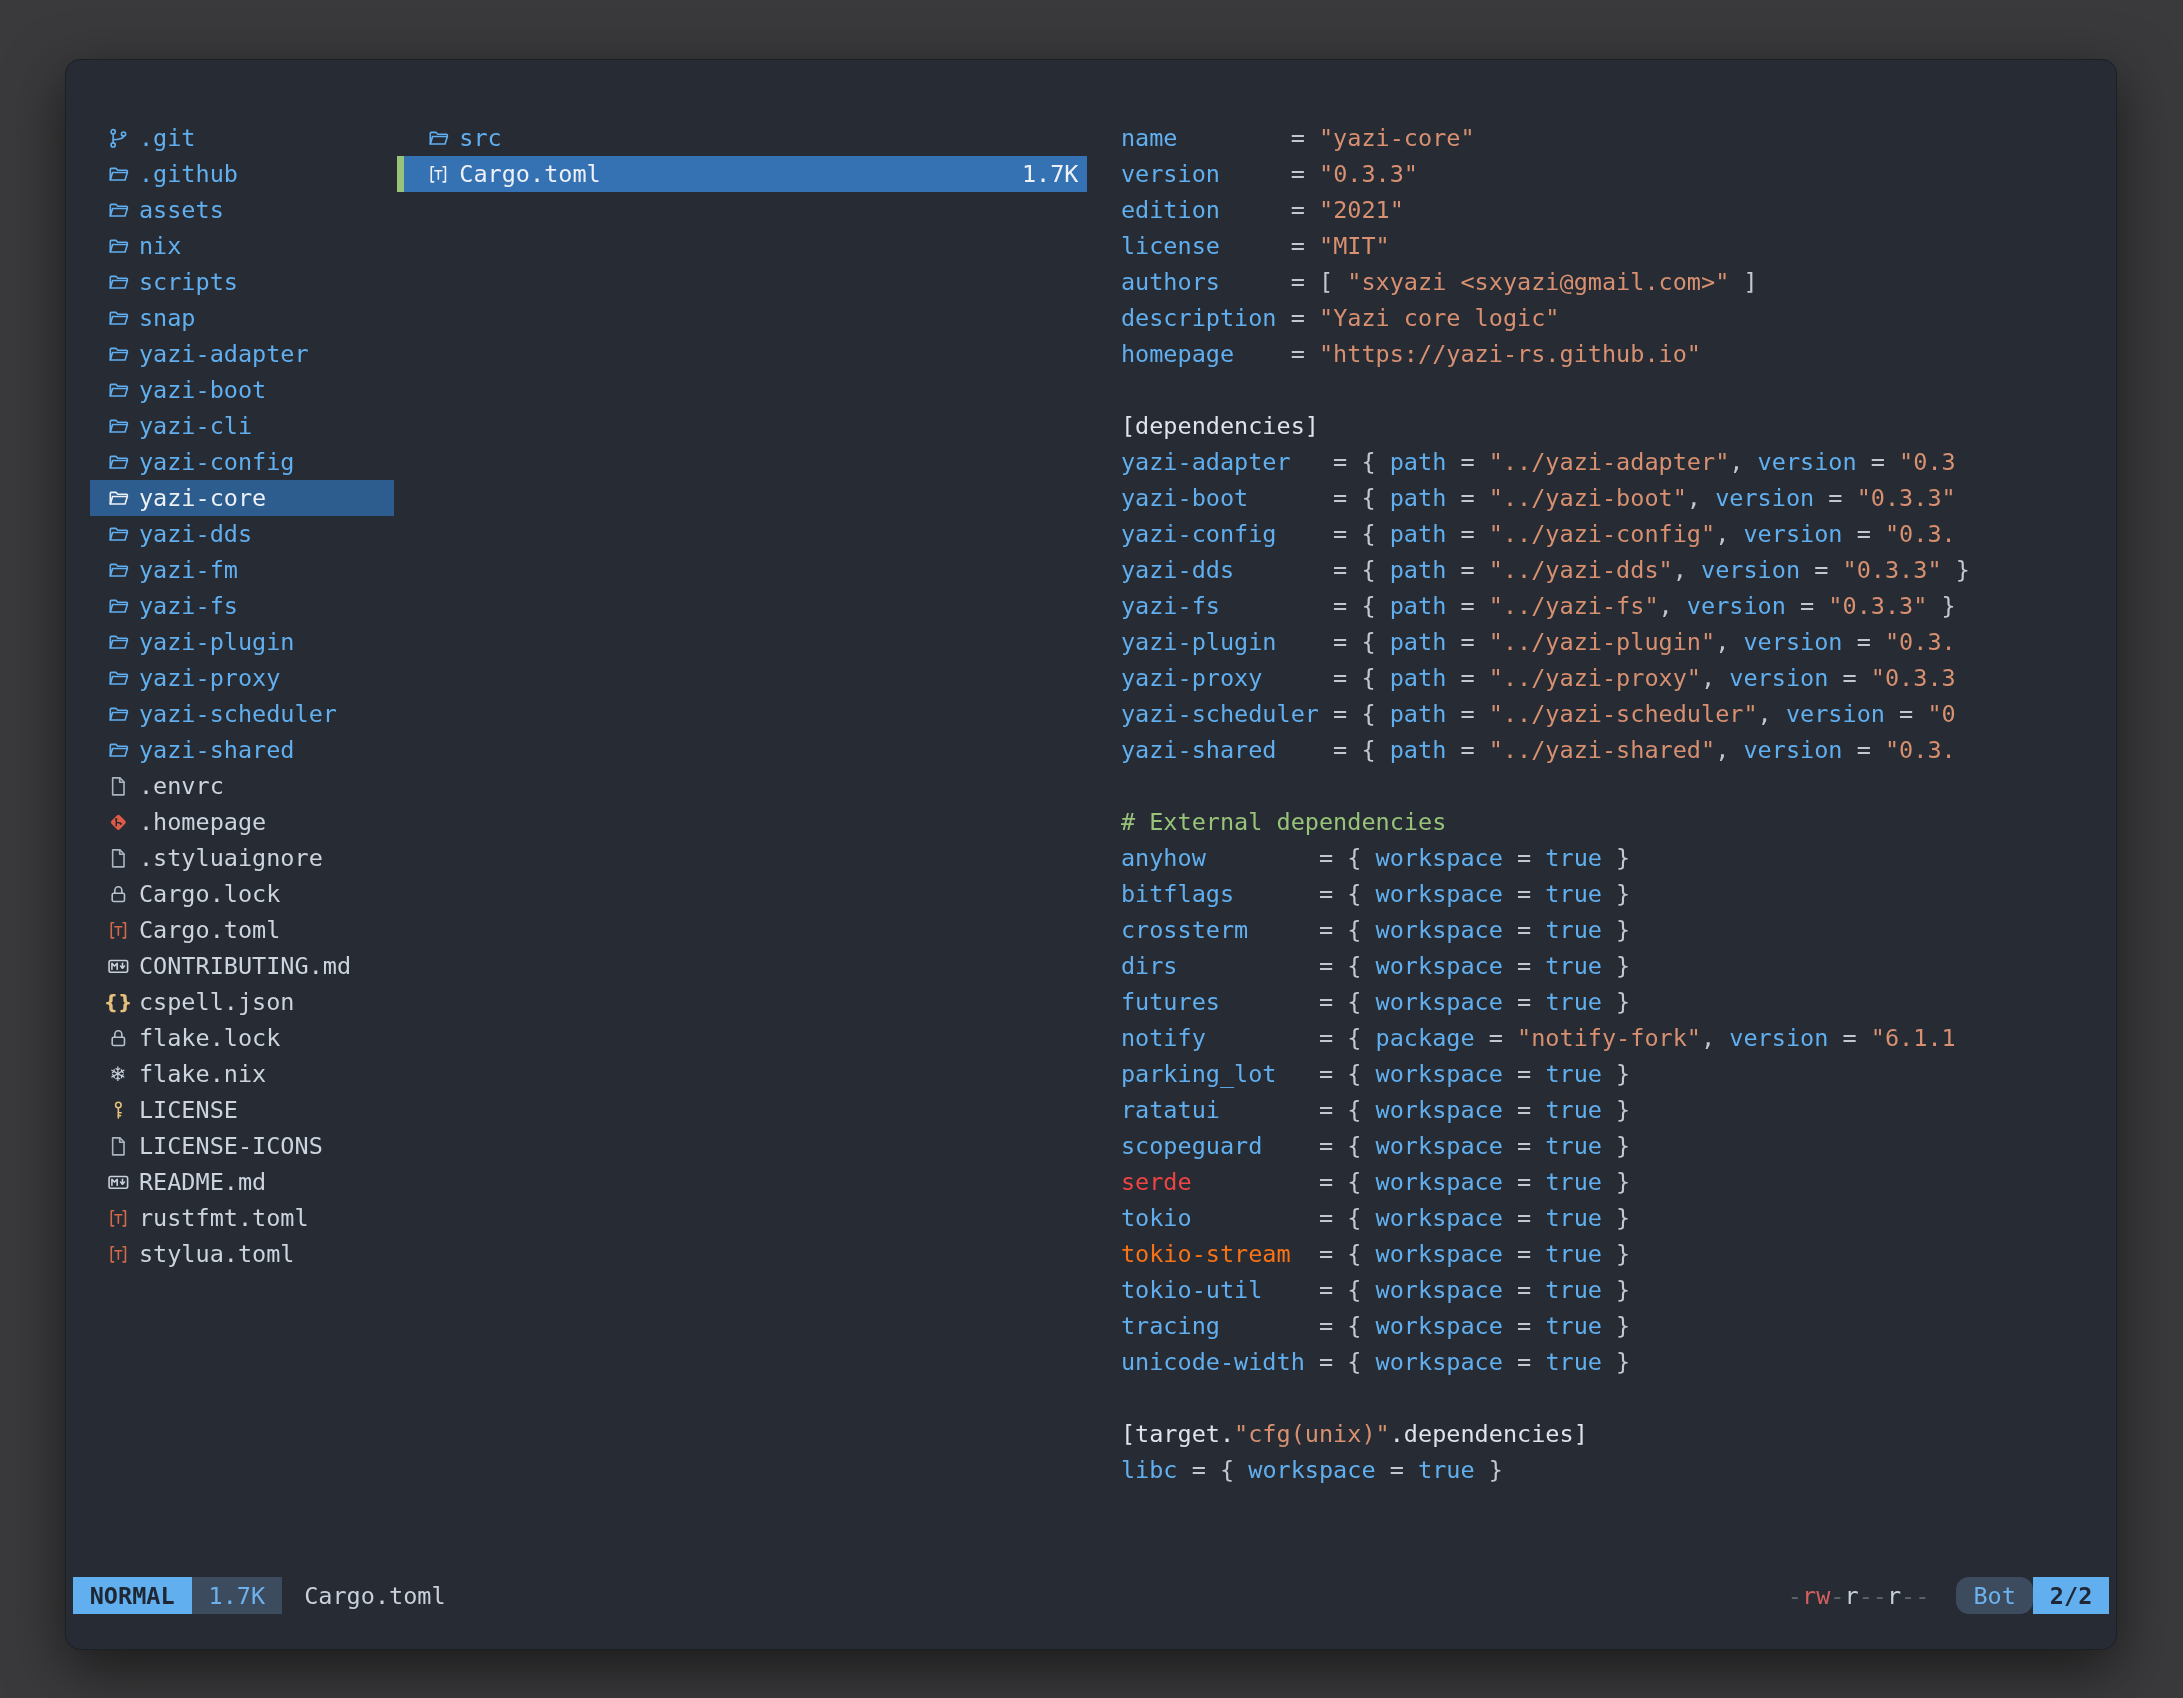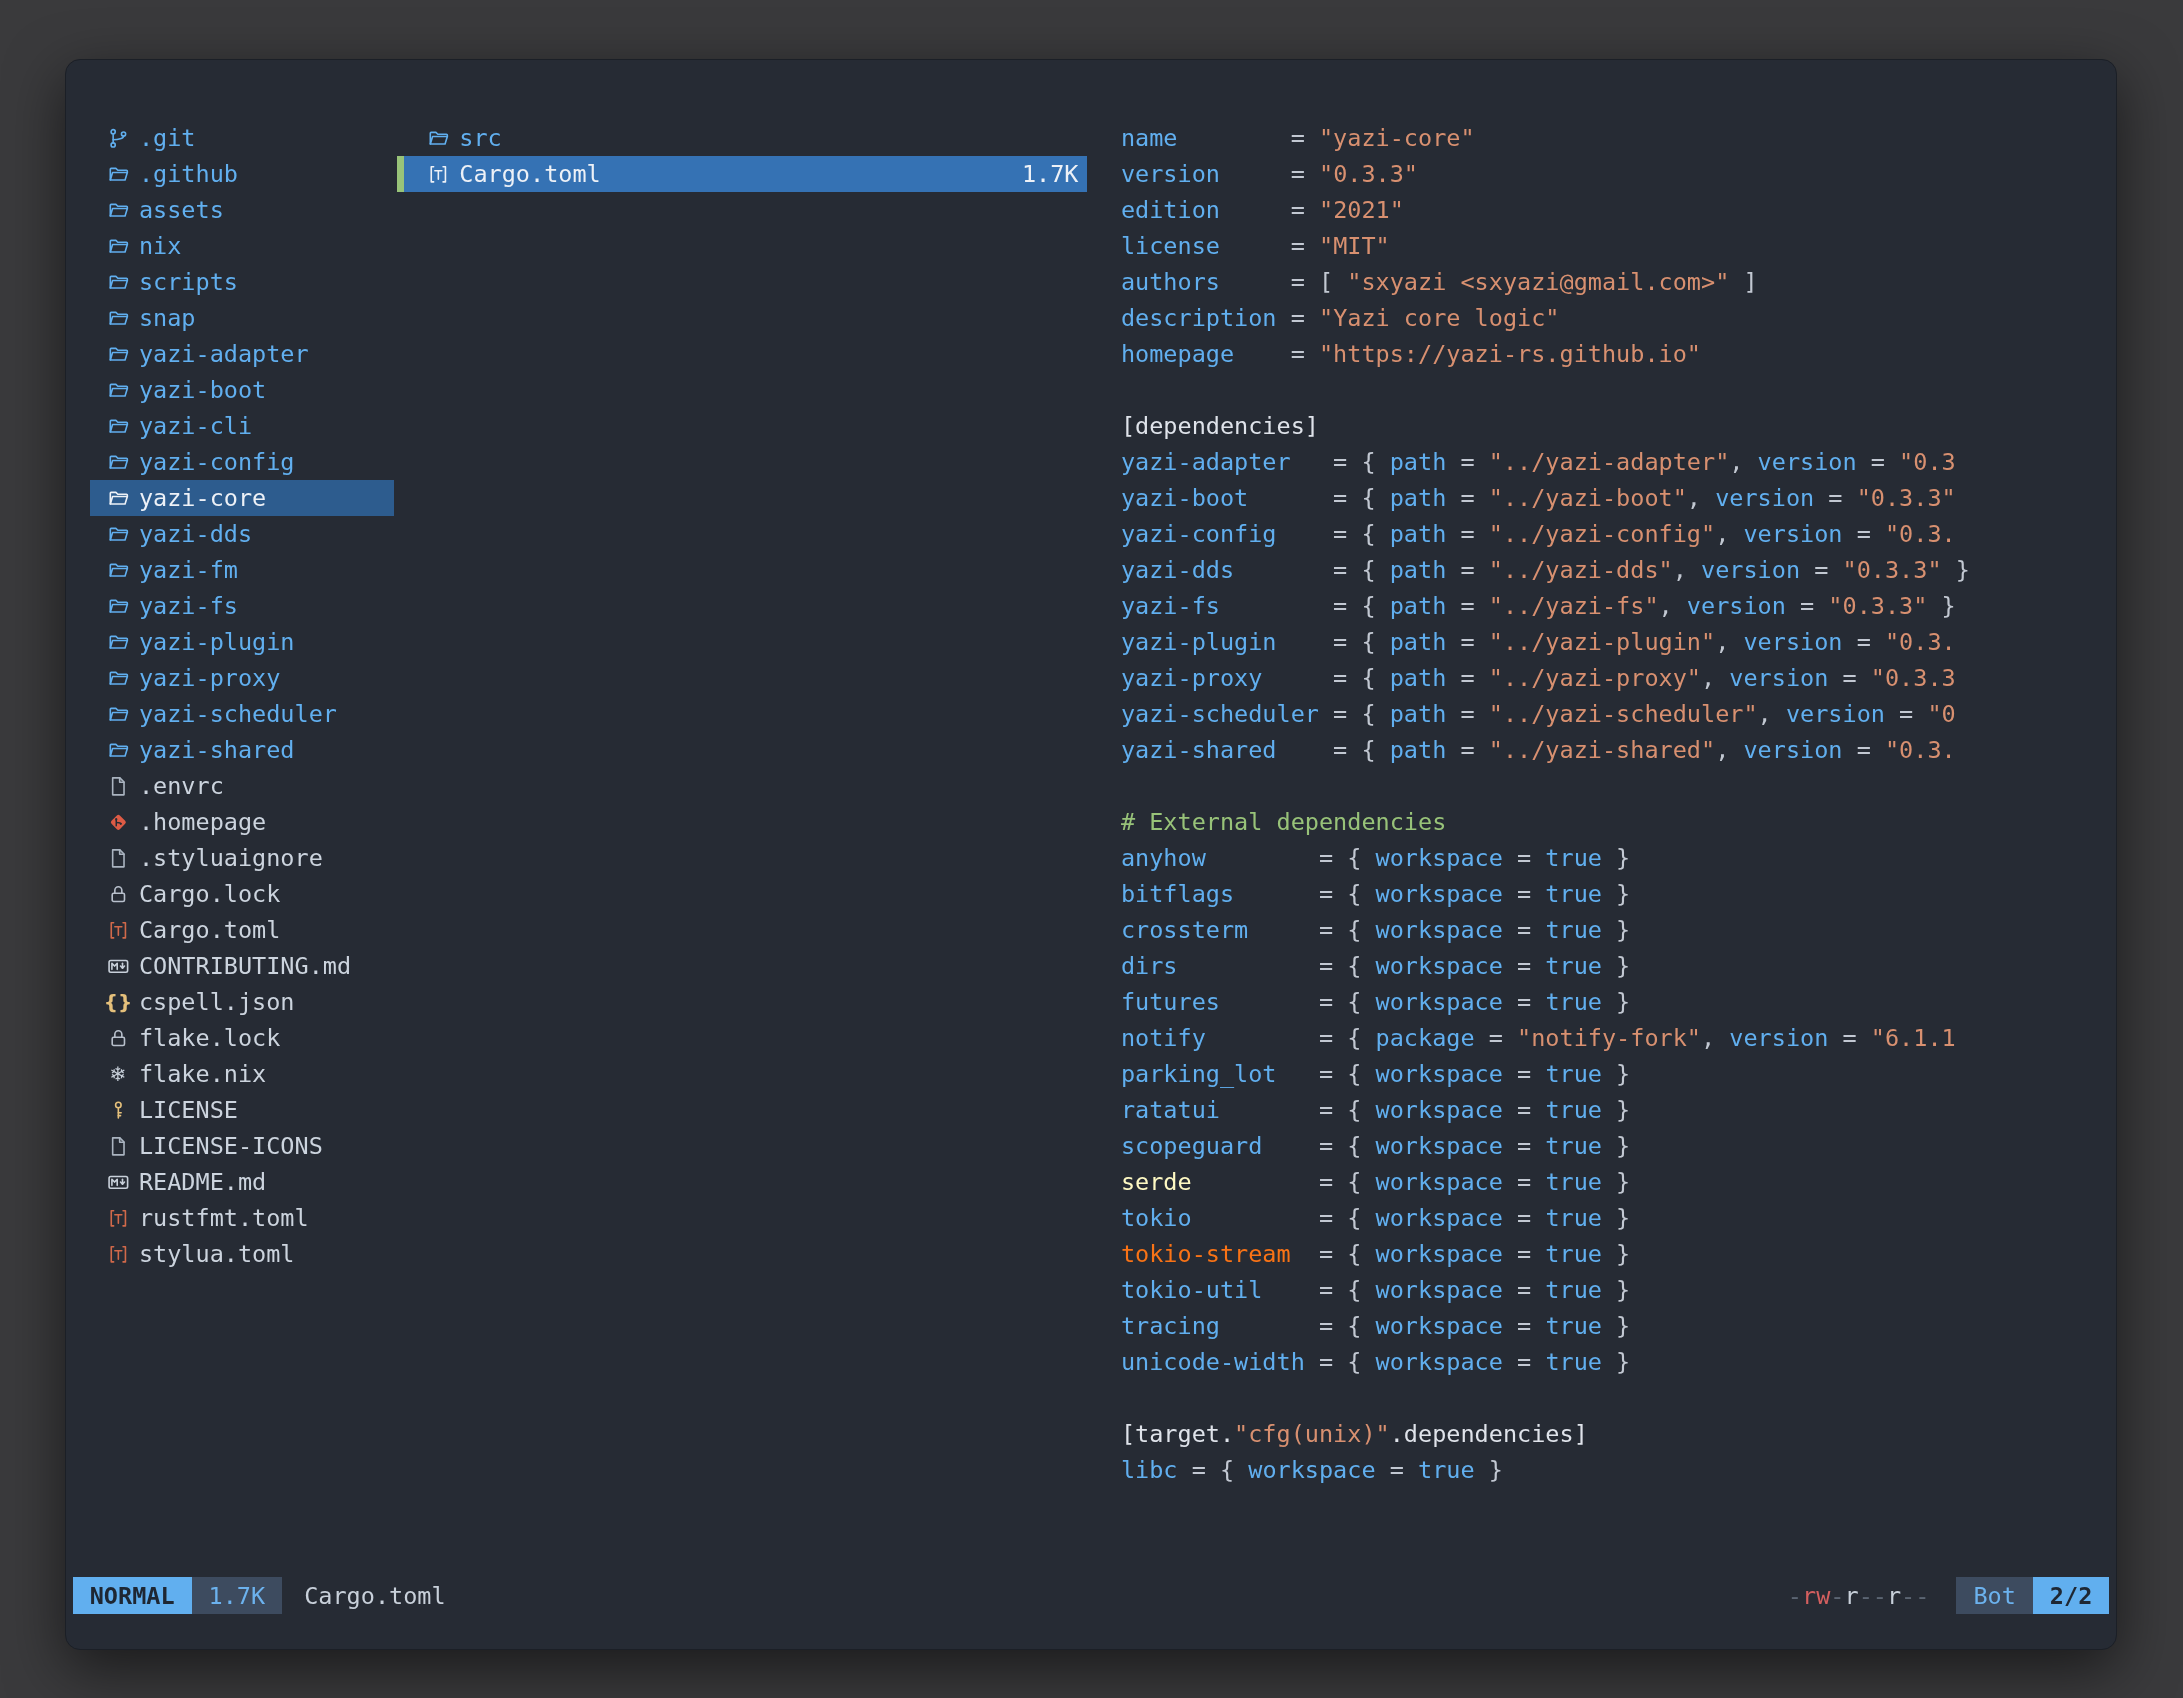--- a/index.html
+++ b/index.html
@@ -386,35 +386,35 @@
         <div class="pline"><span style="color:#98c379"># External dependencies</span></div>
         <div class="pline"><span style="color:#61afef">anyhow</span><span style="color:#c2c8d2">        = { </span><span style="color:#61afef">workspace</span><span style="color:#c2c8d2"> = </span><span style="color:#61afef">true</span><span style="color:#c2c8d2"> }</span></div>
         <div class="pline"><span style="color:#61afef">bitflags</span><span style="color:#c2c8d2">      = { </span><span style="color:#61afef">workspace</span><span style="color:#c2c8d2"> = </span><span style="color:#61afef">true</span><span style="color:#c2c8d2"> }</span></div>
         <div class="pline"><span style="color:#61afef">crossterm</span><span style="color:#c2c8d2">     = { </span><span style="color:#61afef">workspace</span><span style="color:#c2c8d2"> = </span><span style="color:#61afef">true</span><span style="color:#c2c8d2"> }</span></div>
         <div class="pline"><span style="color:#61afef">dirs</span><span style="color:#c2c8d2">          = { </span><span style="color:#61afef">workspace</span><span style="color:#c2c8d2"> = </span><span style="color:#61afef">true</span><span style="color:#c2c8d2"> }</span></div>
         <div class="pline"><span style="color:#61afef">futures</span><span style="color:#c2c8d2">       = { </span><span style="color:#61afef">workspace</span><span style="color:#c2c8d2"> = </span><span style="color:#61afef">true</span><span style="color:#c2c8d2"> }</span></div>
         <div class="pline"><span style="color:#61afef">notify</span><span style="color:#c2c8d2">        = { </span><span style="color:#61afef">package</span><span style="color:#c2c8d2"> = </span><span style="color:#d89070">"notify-fork"</span><span style="color:#c2c8d2">, </span><span style="color:#61afef">version</span><span style="color:#c2c8d2"> = </span><span style="color:#d89070">"6.1.1</span></div>
         <div class="pline"><span style="color:#61afef">parking_lot</span><span style="color:#c2c8d2">   = { </span><span style="color:#61afef">workspace</span><span style="color:#c2c8d2"> = </span><span style="color:#61afef">true</span><span style="color:#c2c8d2"> }</span></div>
         <div class="pline"><span style="color:#61afef">ratatui</span><span style="color:#c2c8d2">       = { </span><span style="color:#61afef">workspace</span><span style="color:#c2c8d2"> = </span><span style="color:#61afef">true</span><span style="color:#c2c8d2"> }</span></div>
         <div class="pline"><span style="color:#61afef">scopeguard</span><span style="color:#c2c8d2">    = { </span><span style="color:#61afef">workspace</span><span style="color:#c2c8d2"> = </span><span style="color:#61afef">true</span><span style="color:#c2c8d2"> }</span></div>
-        <div class="pline"><span style="color:#fef9c3">serde</span><span style="color:#c2c8d2">         = { </span><span style="color:#61afef">workspace</span><span style="color:#c2c8d2"> = </span><span style="color:#61afef">true</span><span style="color:#c2c8d2"> }</span></div>
+        <div class="pline"><span style="color:#ef4444">serde</span><span style="color:#c2c8d2">         = { </span><span style="color:#61afef">workspace</span><span style="color:#c2c8d2"> = </span><span style="color:#61afef">true</span><span style="color:#c2c8d2"> }</span></div>
         <div class="pline"><span style="color:#61afef">tokio</span><span style="color:#c2c8d2">         = { </span><span style="color:#61afef">workspace</span><span style="color:#c2c8d2"> = </span><span style="color:#61afef">true</span><span style="color:#c2c8d2"> }</span></div>
         <div class="pline"><span style="color:#f97316">tokio-stream</span><span style="color:#c2c8d2">  = { </span><span style="color:#61afef">workspace</span><span style="color:#c2c8d2"> = </span><span style="color:#61afef">true</span><span style="color:#c2c8d2"> }</span></div>
         <div class="pline"><span style="color:#61afef">tokio-util</span><span style="color:#c2c8d2">    = { </span><span style="color:#61afef">workspace</span><span style="color:#c2c8d2"> = </span><span style="color:#61afef">true</span><span style="color:#c2c8d2"> }</span></div>
         <div class="pline"><span style="color:#61afef">tracing</span><span style="color:#c2c8d2">       = { </span><span style="color:#61afef">workspace</span><span style="color:#c2c8d2"> = </span><span style="color:#61afef">true</span><span style="color:#c2c8d2"> }</span></div>
         <div class="pline"><span style="color:#61afef">unicode-width</span><span style="color:#c2c8d2"> = { </span><span style="color:#61afef">workspace</span><span style="color:#c2c8d2"> = </span><span style="color:#61afef">true</span><span style="color:#c2c8d2"> }</span></div>
         <div class="pline">&nbsp;</div>
         <div class="pline"><span style="color:#dfe3ea">[target.</span><span style="color:#d89070">"cfg(unix)"</span><span style="color:#dfe3ea">.dependencies]</span></div>
         <div class="pline"><span style="color:#61afef">libc</span><span style="color:#c2c8d2"> = { </span><span style="color:#61afef">workspace</span><span style="color:#c2c8d2"> = </span><span style="color:#61afef">true</span><span style="color:#c2c8d2"> }</span></div>
       </div>
   </div>
   <div class="status">
     <div class="chip mode" id="mode-chip" style="background: rgb(97, 175, 239); color: rgb(30, 39, 51);">NORMAL</div>
     <div class="chip" id="size-chip" style="background: rgb(61, 75, 95); color: rgb(108, 178, 238);">1.7K</div>
     <div class="fname">Cargo.toml</div>
     <div class="s-right">
       <div class="perm" id="perm"><span style="color:#5c6673">-</span><span style="color:#d35f5f">r</span><span style="color:#d35f5f">w</span><span style="color:#5c6673">-</span><span style="color:#c8d0da">r</span><span style="color:#5c6673">-</span><span style="color:#5c6673">-</span><span style="color:#c8d0da">r</span><span style="color:#5c6673">-</span><span style="color:#5c6673">-</span></div>
-      <div class="chip" id="pos-chip" style="background: rgb(61, 75, 95); color: rgb(108, 178, 238);">Bot</div>
+      <div class="chip" id="pos-chip" style="background: rgb(61, 75, 95); color: rgb(108, 178, 238); border-radius: 13px;">Bot</div>
       <div class="chip" id="count-chip" style="background: rgb(97, 175, 239); color: rgb(30, 39, 51); font-weight: bold;">2/2</div>
     </div>
   </div>
 </div>
 
 
 </body></html>

